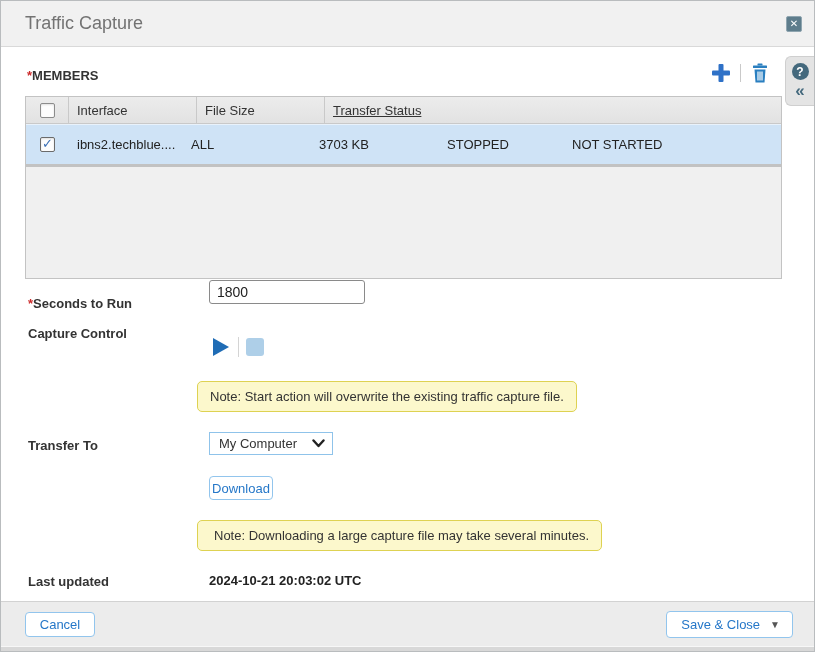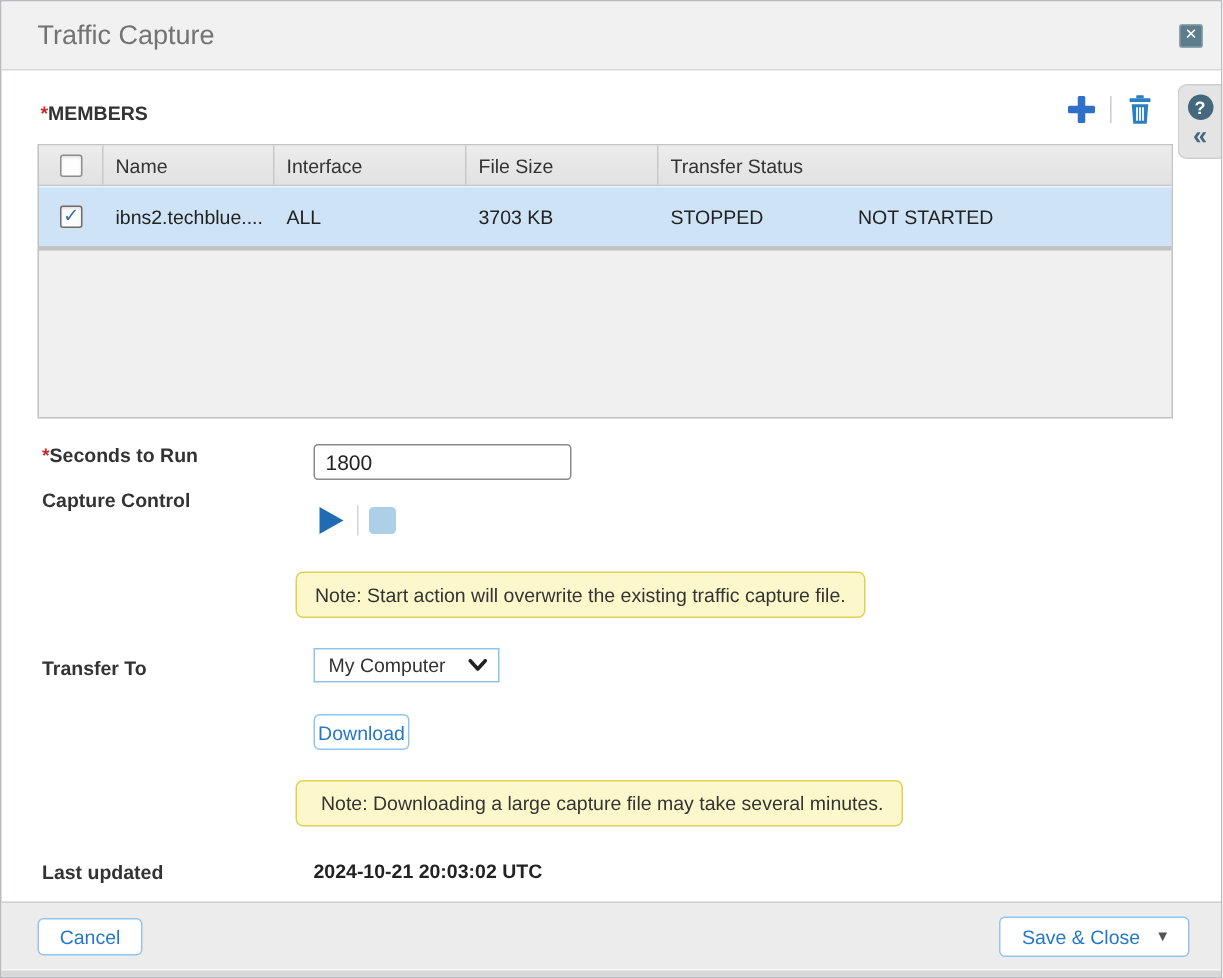--- a/index.html
+++ b/index.html
@@ -79,21 +79,21 @@
     display: flex; height: 27px;
     background: linear-gradient(#ececec, #e2e2e2);
     border-bottom: 1px solid #c9c9c9;
   }
   .th {
     font-size: 13px; color: #333;
     display: flex; align-items: center;
     padding-left: 8px;
     border-right: 1px solid #c9c9c9;
   }
-  .th:last-child { border-right: none; }
+  .th:last-child { border-right: none; text-decoration: underline; }
   .col-check { width: 43px; justify-content: center; padding-left: 0; }
   .col-name { width: 114px; }
   .col-iface { width: 128px; }
   .col-size { width: 128px; }
   .col-status { width: 125px; }
   .col-tstatus { flex: 1; }
 
   .tbody-row {
     display: flex; height: 40px;
     background: #cfe3f6;
@@ -123,22 +123,22 @@
     transform: translateY(-1px);
   }
 
   
   .field-label {
     position: absolute; left: 27px;
     font-size: 13px; font-weight: bold; color: #333;
   }
 
   .seconds-input {
-    position: absolute; left: 208px; top: 295px;
-    width: 172px; height: 24px;
+    position: absolute; left: 208px; top: 279px;
+    width: 156px; height: 24px;
     border: 1px solid #8a8a8a; border-radius: 3px;
     font-family: "Liberation Sans", sans-serif;
     font-size: 14px; color: #222;
     padding-left: 7px;
     background: #fff;
   }
 
   .capture-controls {
     position: absolute; left: 210px; top: 335px;
     display: flex; align-items: center; gap: 7px;
@@ -254,21 +254,20 @@
     <div class="collapse-icon">
       <span>«</span>
     </div>
   </div>
 
   <div class="members-table">
     <div class="thead-row">
       <div class="th col-check">
         <div class="checkbox"></div>
       </div>
-      <div class="th col-name">Name</div>
       <div class="th col-iface">Interface</div>
       <div class="th col-size">File Size</div>
       <div class="th col-tstatus">Transfer Status</div>
     </div>
     <div class="tbody-row">
       <div class="td col-check" style="justify-content:center;padding-left:0;">
         <div class="checkbox checked">
           <span class="check-glyph">✓</span>
         </div>
       </div>

